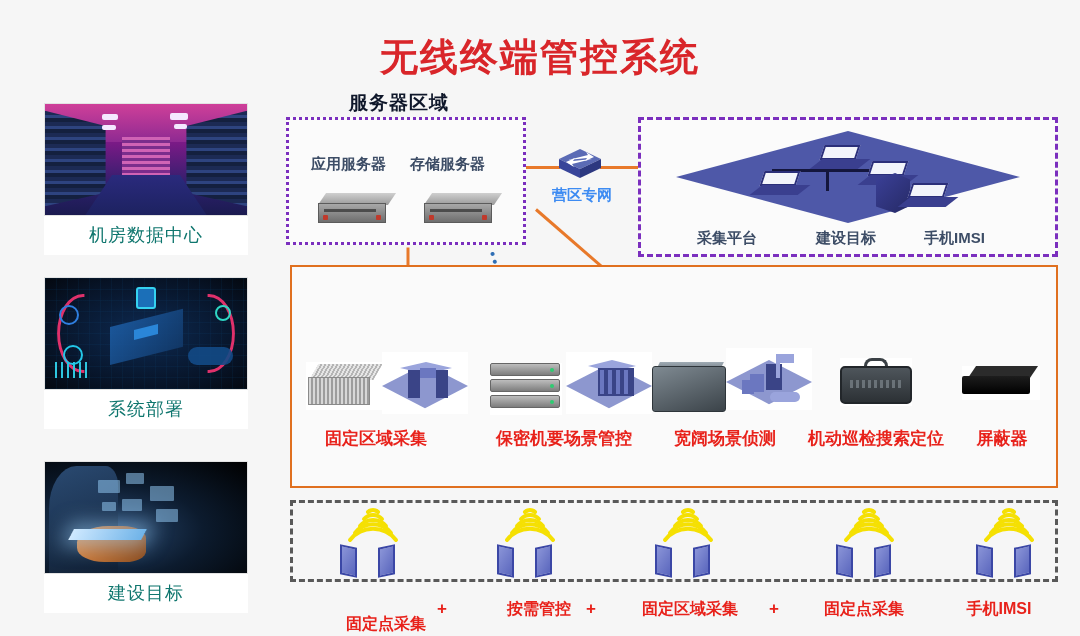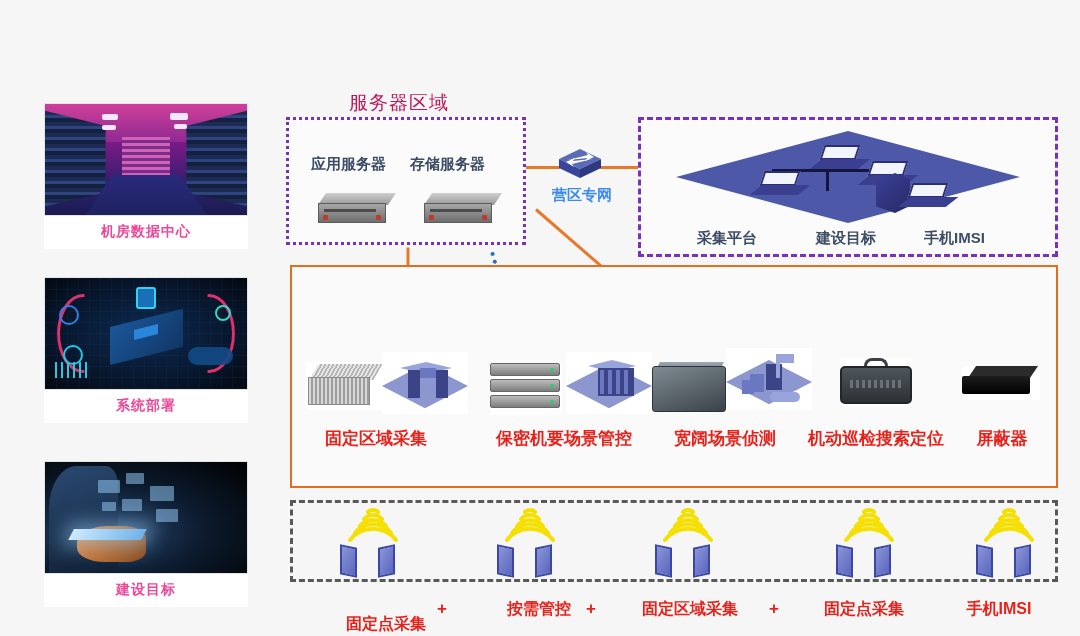--- a/index.html
+++ b/index.html
@@ -22,21 +22,21 @@
   
   .side-card { position: absolute; left: 44px; width: 204px; }
   .side-thumb {
     width: 204px; height: 113px;
     border: 1px solid #e3e3e3;
     position: relative; overflow: hidden;
   }
   .side-label {
     background: #ffffff;
     text-align: center;
-    font-size: 14px; font-weight: bold; color: #ec4899;
+    font-size: 18px; font-weight: normal; color: #0f766e;
     padding: 7px 0 8px 0;
     letter-spacing: 1px;
   }
 
   
   .dc { background: linear-gradient(180deg,#b0247f 0%,#7a1a86 35%,#2b1f6a 75%,#1b1b50 100%); }
   .dc .ceil { position:absolute; left:0; top:0; width:100%; height:34%;
     background: linear-gradient(180deg,#cf3f99,#8e2a92); }
   .dc .floor { position:absolute; left:20%; right:20%; bottom:0; height:36%;
     background: linear-gradient(180deg,#2a2a7d,#1d2260); clip-path: polygon(22% 0,78% 0,100% 100%,0 100%); }
@@ -75,21 +75,21 @@
   .goal .person { position:absolute; left:2%; top:4%; width:34%; height:96%;
     background: linear-gradient(160deg,#2d4f79,#101f33); border-radius: 40% 18% 0 0; opacity:.92; }
   .goal .hand { position:absolute; left:16%; bottom:10%; width:34%; height:32%;
     background: linear-gradient(120deg,#e08a44,#8a4a1c); border-radius: 46% 34% 30% 40%; }
   .goal .tab { position:absolute; left:13%; bottom:30%; width:36%; height:10%;
     background: linear-gradient(90deg,#cfe9ff,#6fb3e8); transform: skewX(-28deg); box-shadow:0 0 18px 6px #9fd6ff88; }
   .goal .ui { position:absolute; background:#8fc4ef; opacity:.55; border-radius:1px; }
 
   
   .region-title {
-    position: absolute; font-size: 19px; font-weight: normal; color: #be185d;
+    position: absolute; font-size: 19px; font-weight: bold; color: #0f172a;
     letter-spacing: 1px; white-space: nowrap;
   }
   .box-server {
     position: absolute; left: 286px; top: 117px; width: 240px; height: 128px;
     border: 3px dotted #7b2fbe; background: #fbfbfb;
   }
   .box-manage {
     position: absolute; left: 638px; top: 117px; width: 420px; height: 140px;
     border: 3px dashed #7b2fbe; background: #fbfbfb;
   }
@@ -207,20 +207,21 @@
     position:absolute; font-size:16px; font-weight:bold; color:#e8221b;
     white-space:nowrap; text-align:center;
   }
   .plus { position:absolute; font-size:17px; font-weight:bold; color:#e8221b; }
 </style>
 </head>
 <body>
 
 <div id="stage">
 
+  <div class="title">无线终端管控系统</div>
 
   <div class="side-card" style="top:103px;">
     <div class="side-thumb dc">
       <div class="ceil"></div>
       <div class="rackL"></div>
       <div class="rackR"></div>
       <div class="mid"></div>
       <div class="floor"></div>
       <div class="lamp" style="left:28%;top:9%;width:16px;height:6px;"></div>
       <div class="lamp" style="left:28%;top:19%;width:14px;height:5px;"></div>

